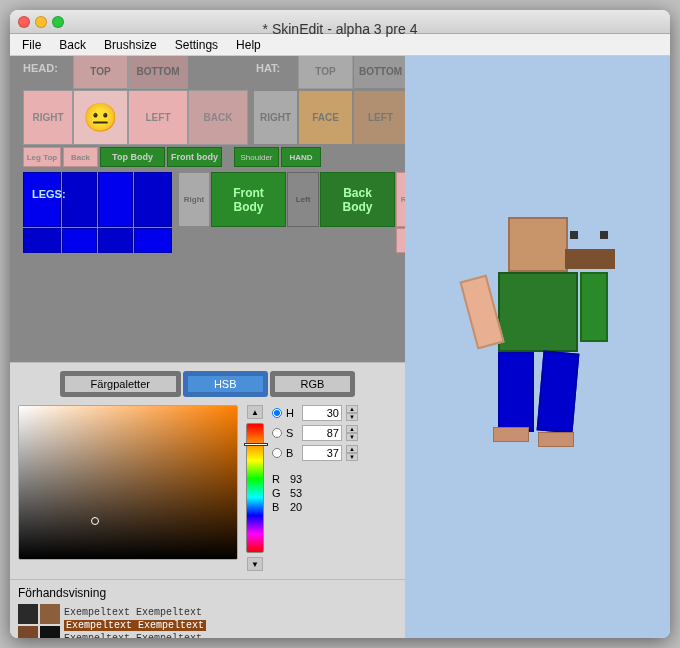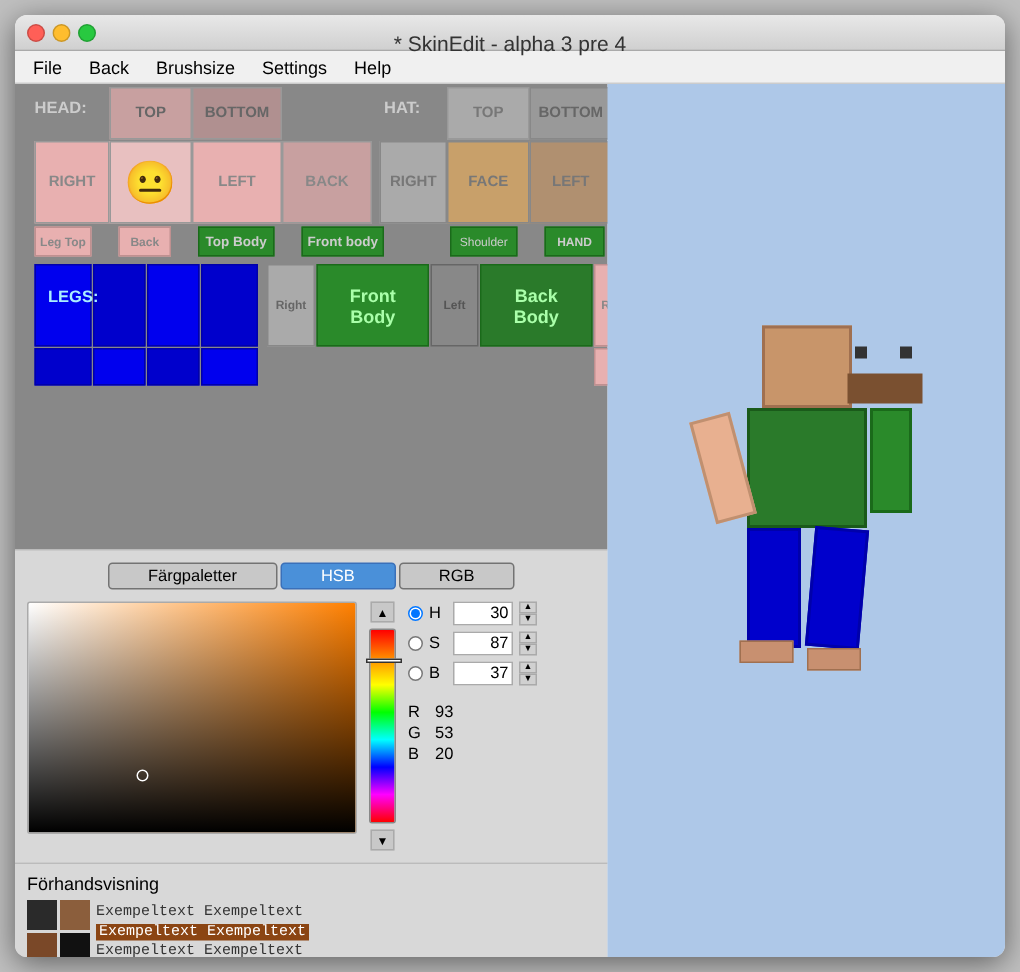--- a/index.html
+++ b/index.html
@@ -416,21 +416,21 @@
     }
     .palette-tabs {
       display: flex;
       justify-content: center;
       gap: 2px;
       margin-bottom: 8px;
     }
     .ptab {
       padding: 2px 26px;
       background: #c8c8c8;
-      border: 1px solid #737373;
+      border: 5px solid #737373;
       border-radius: 3px;
       font-size: 11px;
       cursor: pointer;
     }
     .ptab.active {
       background: #4a90d9;
       color: white;
       border-color: #3a70b9;
     }
     .palette-inner {
@@ -741,24 +741,24 @@
           <div class="hat-face">
               <span>FACE</span>
             </div>
           <div class="hat-left">
               <span>LEFT</span>
             </div>
           <div class="hat-back">
               <span>BACK</span>
             </div>
 
-          <div style="position:absolute; left:5px; top:97px; display:flex; gap:18px;">
+          <div style="position:absolute; left:5px; top:97px; display:flex; gap:2px;">
             <div style="width:38px;height:20px;background:#e8b0b0;border:1px solid #c09090;display:flex;align-items:center;justify-content:center;font-size:8px;color:#888;font-weight:bold;">Leg Top</div>
             <div style="width:35px;height:20px;background:#e8b0b0;border:1px solid #c09090;display:flex;align-items:center;justify-content:center;font-size:8px;color:#888;font-weight:bold;">Back</div>
-            <div style="width:51px;height:20px;background:#2a8a2a;border:1px solid #1a6a1a;display:flex;align-items:center;justify-content:center;font-size:9px;color:#ccc;font-weight:bold;">Top Body</div>
+            <div style="width:65px;height:20px;background:#2a8a2a;border:1px solid #1a6a1a;display:flex;align-items:center;justify-content:center;font-size:9px;color:#ccc;font-weight:bold;">Top Body</div>
             <div style="width:55px;height:20px;background:#2a8a2a;border:1px solid #1a6a1a;display:flex;align-items:center;justify-content:center;font-size:9px;color:#ccc;font-weight:bold;">Front body</div>
             <div style="width:8px;"></div>
             <div style="width:45px;height:20px;background:#2a8a2a;border:1px solid #1a6a1a;display:flex;align-items:center;justify-content:center;font-size:8px;color:#ccc;font-weight:normal;">Shoulder</div>
             <div style="width:40px;height:20px;background:#2a8a2a;border:1px solid #1a6a1a;display:flex;align-items:center;justify-content:center;font-size:8px;color:#ccc;font-weight:bold;">HAND</div>
           </div>
 
           <div style="position:absolute; left:14px; top:138px; color:#aaeeff; font-size:11px; font-weight:bold; z-index:2;">LEGS:</div>
 
           <div class="leg-right"></div>
           <div class="leg-front"></div>

